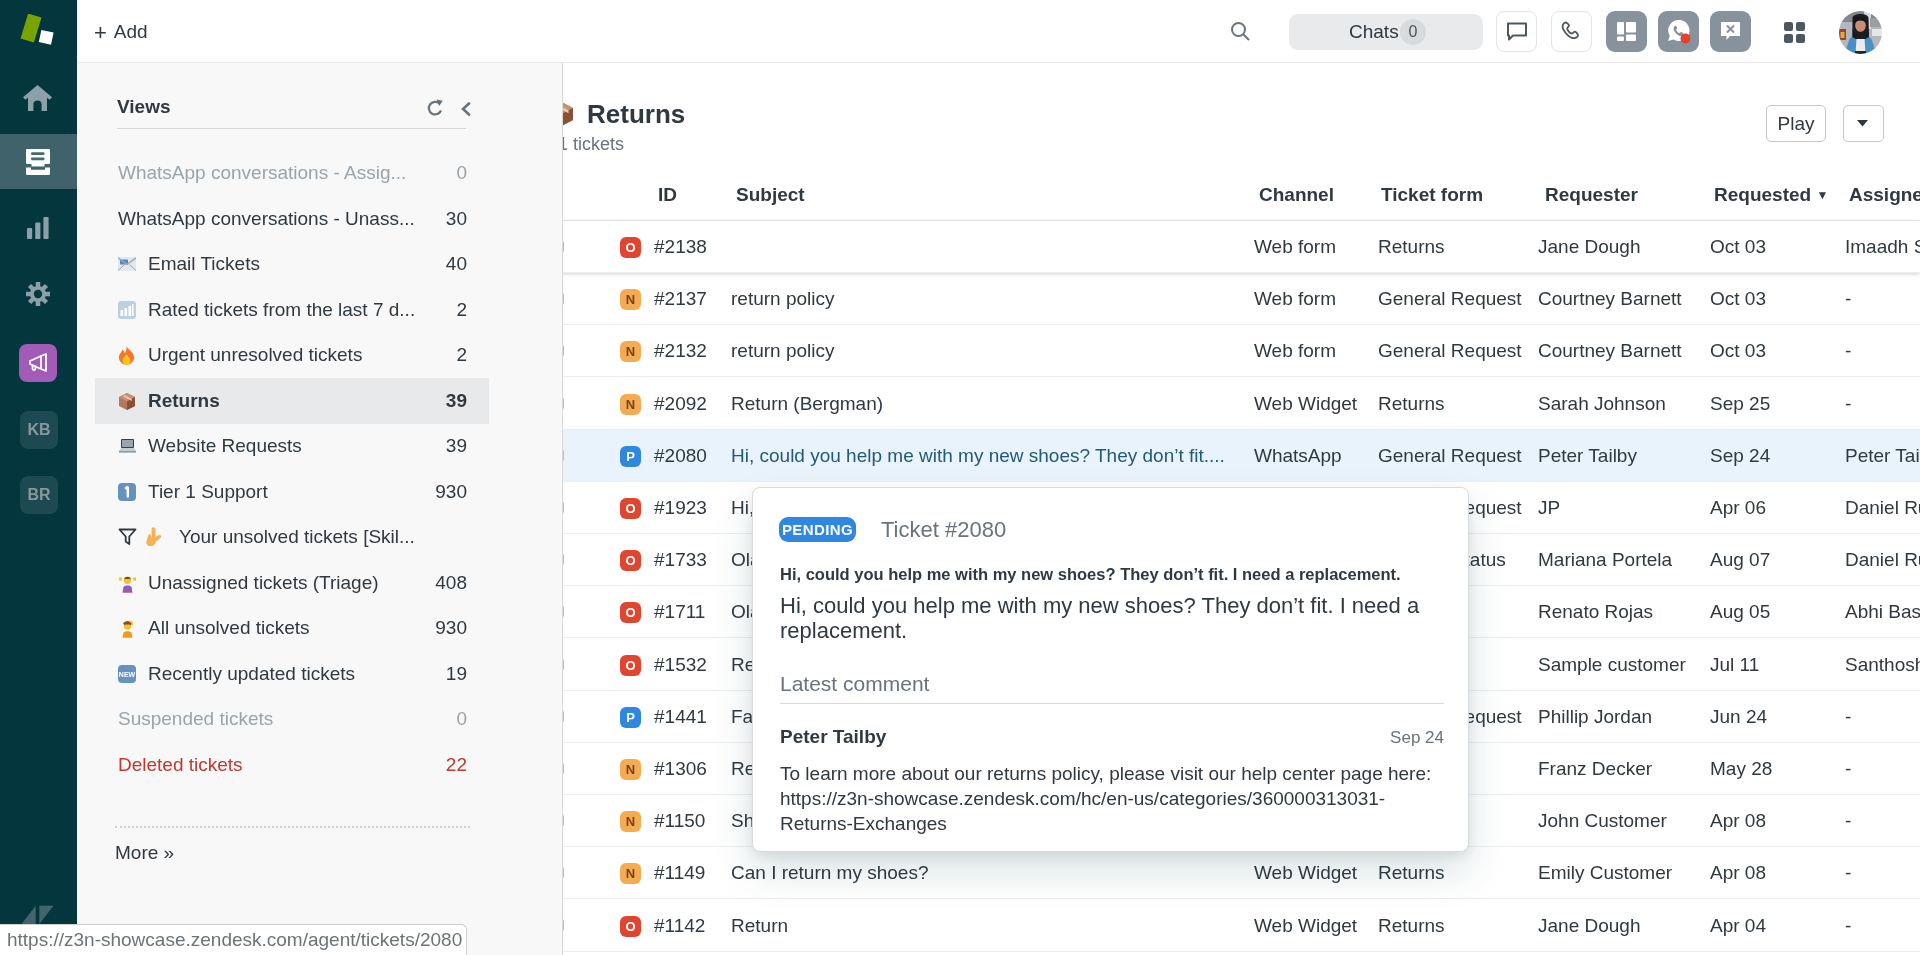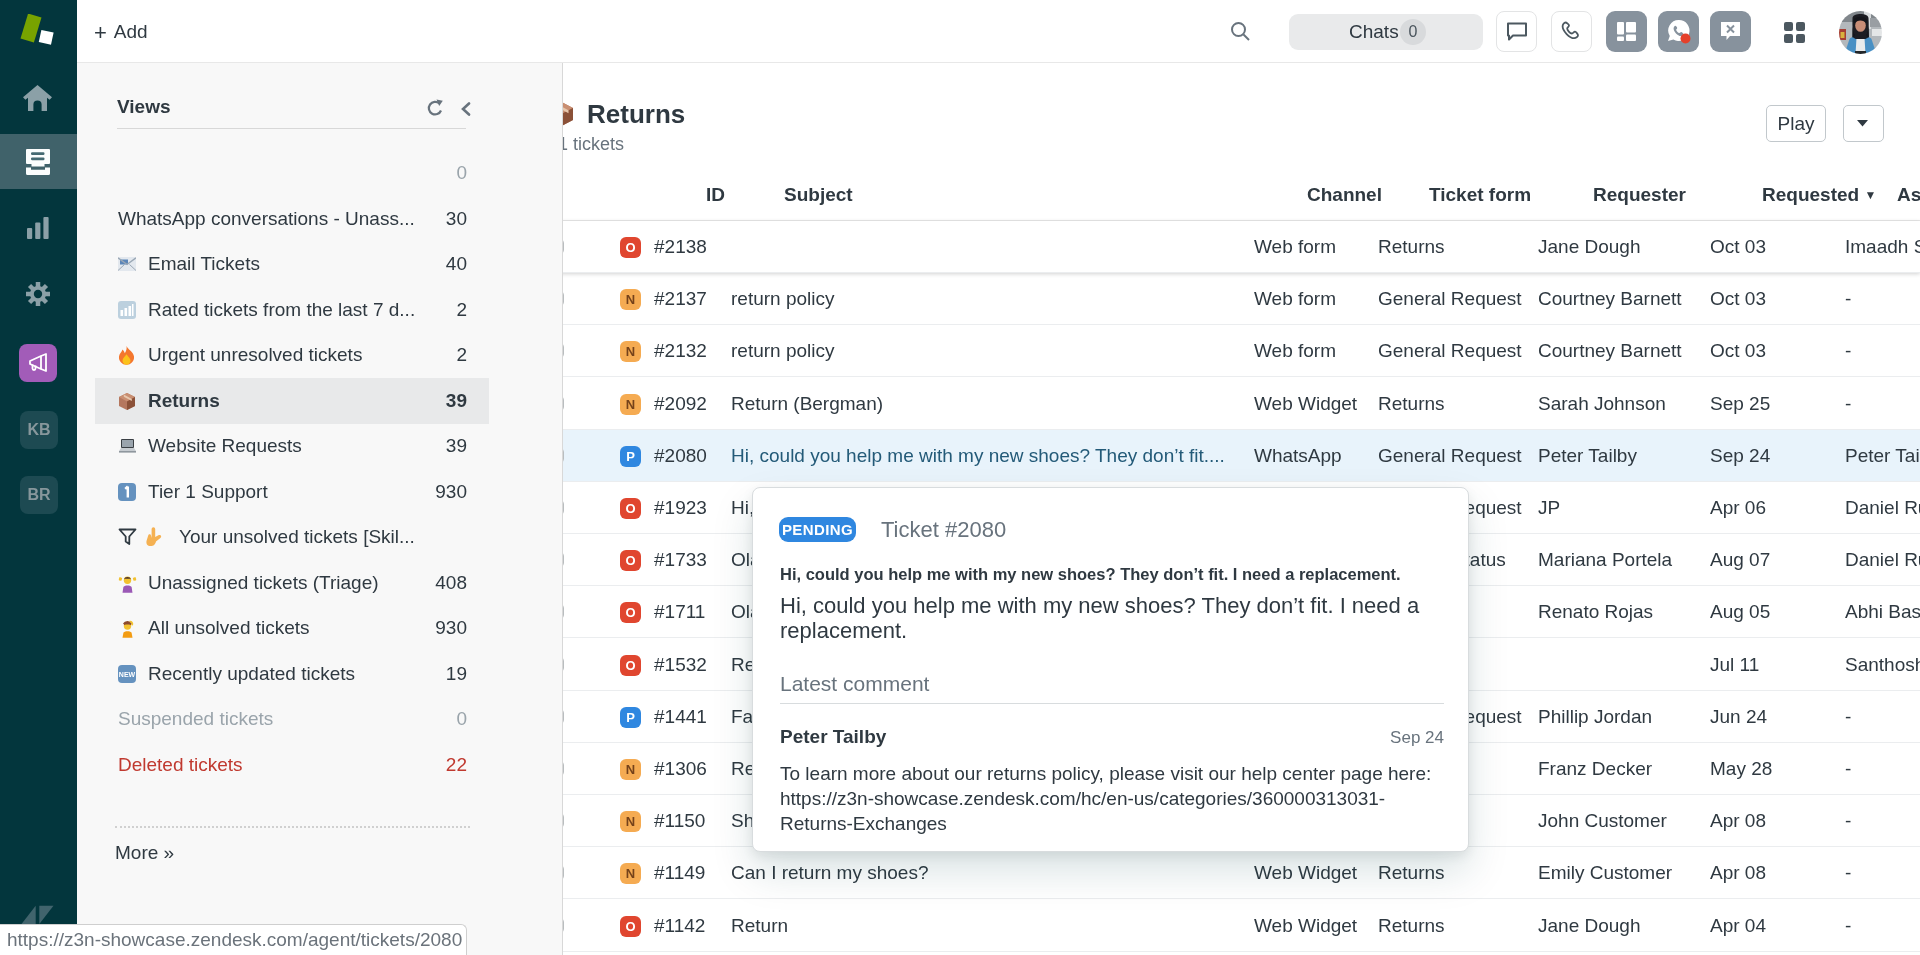--- a/index.html
+++ b/index.html
@@ -18,21 +18,21 @@
   
   #views { position:absolute; left:77px; top:63px; width:486px; height:892px; background:#f8f8f8;
            border-right:1px solid #d8d8d8; z-index:10; }
   .vitem { position:absolute; left:0; width:433px; height:46px; line-height:46px; font-size:19px; }
   .vlabel { position:absolute; top:0; white-space:nowrap; overflow:hidden; }
   .vcount { position:absolute; right:43px; top:0; text-align:right; }
   .vemoji { position:absolute; left:41px; top:14px; width:18px; height:18px; }
   .vemoji > svg { display:block; }
   
   #main { position:absolute; left:511px; top:63px; width:1409px; height:892px; background:#fff; }
-  .hcell { position:absolute; top:0; font-weight:bold; font-size:19px; line-height:28px; white-space:nowrap;margin-left:48px; }
+  .hcell { position:absolute; top:0; font-weight:bold; font-size:19px; line-height:28px; white-space:nowrap; }
   .row { position:absolute; left:17px; width:1392px; height:52px; border-bottom:1px solid #ebedef; background:#fff; }
   .cell { position:absolute; top:0; font-size:19px; line-height:52px; white-space:nowrap; }
   .badge { position:absolute; left:92px; top:16px; width:21px; height:21px; border-radius:6px;
            font-size:13px; font-weight:bold; text-align:center; line-height:21px; }
   .bO { background:#e0462f; color:#fff; }
   .bN { background:#f5ab52; color:#75421a; }
   .bP { background:#2f87e0; color:#fff; }
   .cb { position:absolute; width:15px; height:15px; border:1px solid #b9bdbf; border-radius:4px; background:#ececec; }
   .c-id { left:126px; }
   .c-sub { left:203px; max-width:502px; overflow:hidden; }
@@ -206,20 +206,21 @@
   <svg class="abs" style="left:349px;top:36px" width="18" height="18" viewBox="0 0 18 18">
     <path d="M15 11.5 A6.3 6.3 0 1 1 13.4 4.5" fill="none" stroke="#68737d" stroke-width="2.2"></path>
     <path d="M10.5 0.5 L16.8 1.8 L13.2 7 Z" fill="#68737d"></path>
   </svg>
   <svg class="abs" style="left:383px;top:39px" width="11" height="14" viewBox="0 0 11 14">
     <path d="M9 1.5 L3 7 L9 12.5" fill="none" stroke="#68737d" stroke-width="2.6" stroke-linecap="round"></path>
   </svg>
   <div class="abs" style="left:40px;top:65px;width:349px;border-top:1px solid #d8d8d8;"></div>
   <div id="vlist" class="abs" style="left:0;top:87px;width:433px;">
       <div class="vitem" style="top:0px;color:#9aa4ab;">
+        <div class="vlabel" style="left:41px;max-width:300px;">WhatsApp conversations - Assig...</div>
         <div class="vcount" style="color:#9aa4ab;">0</div>
       </div>
       <div class="vitem" style="top:45.5px;">
         <div class="vlabel" style="left:41px;max-width:300px;">WhatsApp conversations - Unass...</div>
         <div class="vcount" style="">30</div>
       </div>
       <div class="vitem" style="top:91px;">
         <div class="vemoji">
           <svg width="18" height="14" viewBox="0 0 18 14" style="margin-top:2px">
             <rect x="0" y="0" width="18" height="14" rx="1.5" fill="#e3e8ee"></rect>
@@ -466,20 +467,21 @@
         <div class="cell c-rd">Aug 05</div>
         <div class="cell c-as">Abhi Basu</div>
       </div>
       <div class="row" style="top:418px;">
         <div class="cb" style="left:21px;top:18px;"></div>
         <div class="badge bO">O</div>
         <div class="cell c-id">#1532</div>
         <div class="cell c-sub" style="">Return request</div>
         <div class="cell c-ch">Web form</div>
         <div class="cell c-tf">Returns</div>
+        <div class="cell c-rq">Sample customer</div>
         <div class="cell c-rd">Jul 11</div>
         <div class="cell c-as">Santhosh Kumar</div>
       </div>
       <div class="row" style="top:470px;">
         <div class="cb" style="left:21px;top:18px;"></div>
         <div class="badge bP">P</div>
         <div class="cell c-id">#1441</div>
         <div class="cell c-sub" style="">Faulty shoes</div>
         <div class="cell c-ch">Web form</div>
         <div class="cell c-tf">General Request</div>

